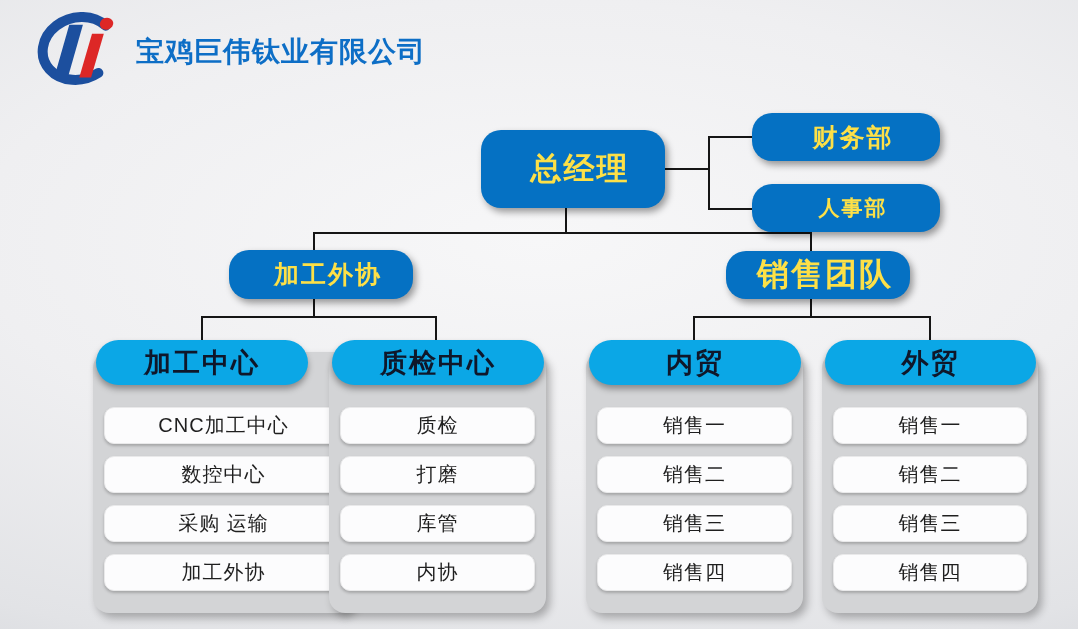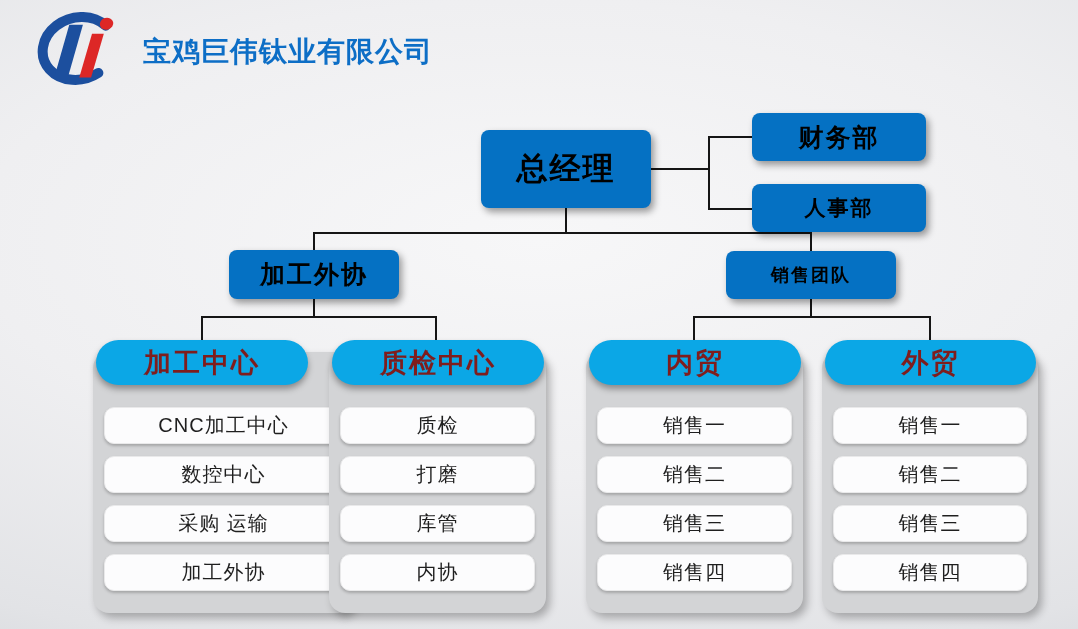--- a/index.html
+++ b/index.html
@@ -3,51 +3,51 @@
 <meta charset="utf-8">
 <style>
   html,body{margin:0;padding:0;background:#dcdde0;}
   .canvas{
     position:relative;width:1078px;height:629px;overflow:hidden;
     font-family:"Liberation Sans","DejaVu Sans",sans-serif;
     background:
       radial-gradient(130% 95% at 50% 38%, #f7f7f8 0%, #efeff1 40%, #e2e3e6 72%, #c9cbd2 100%);
   }
   
-  .brand{position:absolute;top:12px;left:24px;display:flex;align-items:center;gap:7px;}
+  .brand{position:absolute;top:12px;left:24px;display:flex;align-items:center;}
   .logo{width:96px;height:80px;flex:0 0 auto;}
   .company-name{font-size:28px;font-weight:bold;color:#0d6ec6;margin-left:16px;letter-spacing:1px;}
   .page-title{font-size:41px;font-weight:bold;color:#1b86d8;margin-left:4px;letter-spacing:1px;}
   
   .node{
-    position:absolute;background:#0571c3;color:#000000;
+    position:absolute;background:#0571c3;color:#fde047;
     display:flex;align-items:center;justify-content:center;
-    border-radius:8px;box-shadow:3px 4px 7px rgba(0,0,0,.38);
-    font-weight:bold;letter-spacing:2px;z-index:4;
+    border-radius:20px;box-shadow:3px 4px 7px rgba(0,0,0,.38);
+    font-weight:bold;letter-spacing:2px;z-index:4;padding-left:14px;
   }
   .node.root{left:481px;top:130px;width:170px;height:78px;font-size:31px;}
   .node.finance{left:752px;top:113px;width:174px;height:48px;font-size:25px;}
   .node.hr{left:752px;top:184px;width:174px;height:48px;font-size:21px;}
   .node.production{left:229px;top:250px;width:170px;height:49px;font-size:25px;}
-  .node.sales{left:726px;top:251px;width:170px;height:48px;font-size:18px;}
+  .node.sales{left:726px;top:251px;width:170px;height:48px;font-size:32px;}
   
   .line{position:absolute;background:#151515;z-index:1;}
   
   .col{
     position:absolute;top:352px;height:261px;background:#d3d4d6;
     border-radius:16px;box-shadow:4px 5px 8px rgba(0,0,0,.28);
     box-sizing:border-box;padding:55px 11px 0;display:flex;flex-direction:column;gap:12px;
     z-index:2;
   }
   .col.c1{left:93px;width:261px;text-align:right;}
   .col.c2{left:329px;width:217px;}
   .col.c3{left:586px;width:217px;}
   .col.c4{left:822px;width:216px;}
   .pill{
-    position:absolute;top:340px;height:45px;background:#0ba7e6;color:#7f1d1d;
+    position:absolute;top:340px;height:45px;background:#0ba7e6;color:#0f172a;
     border-radius:23px;display:flex;align-items:center;justify-content:center;
     font-size:27px;font-weight:bold;letter-spacing:2px;
     box-shadow:0 4px 6px rgba(0,0,0,.35);z-index:5;
   }
   .pill.p1{left:96px;width:212px;}
   .pill.p2{left:332px;width:212px;}
   .pill.p3{left:589px;width:212px;}
   .pill.p4{left:825px;width:211px;}
   .item{
     height:37px;background:#fcfcfd;border:1px solid #e9e9ea;border-radius:10px;

